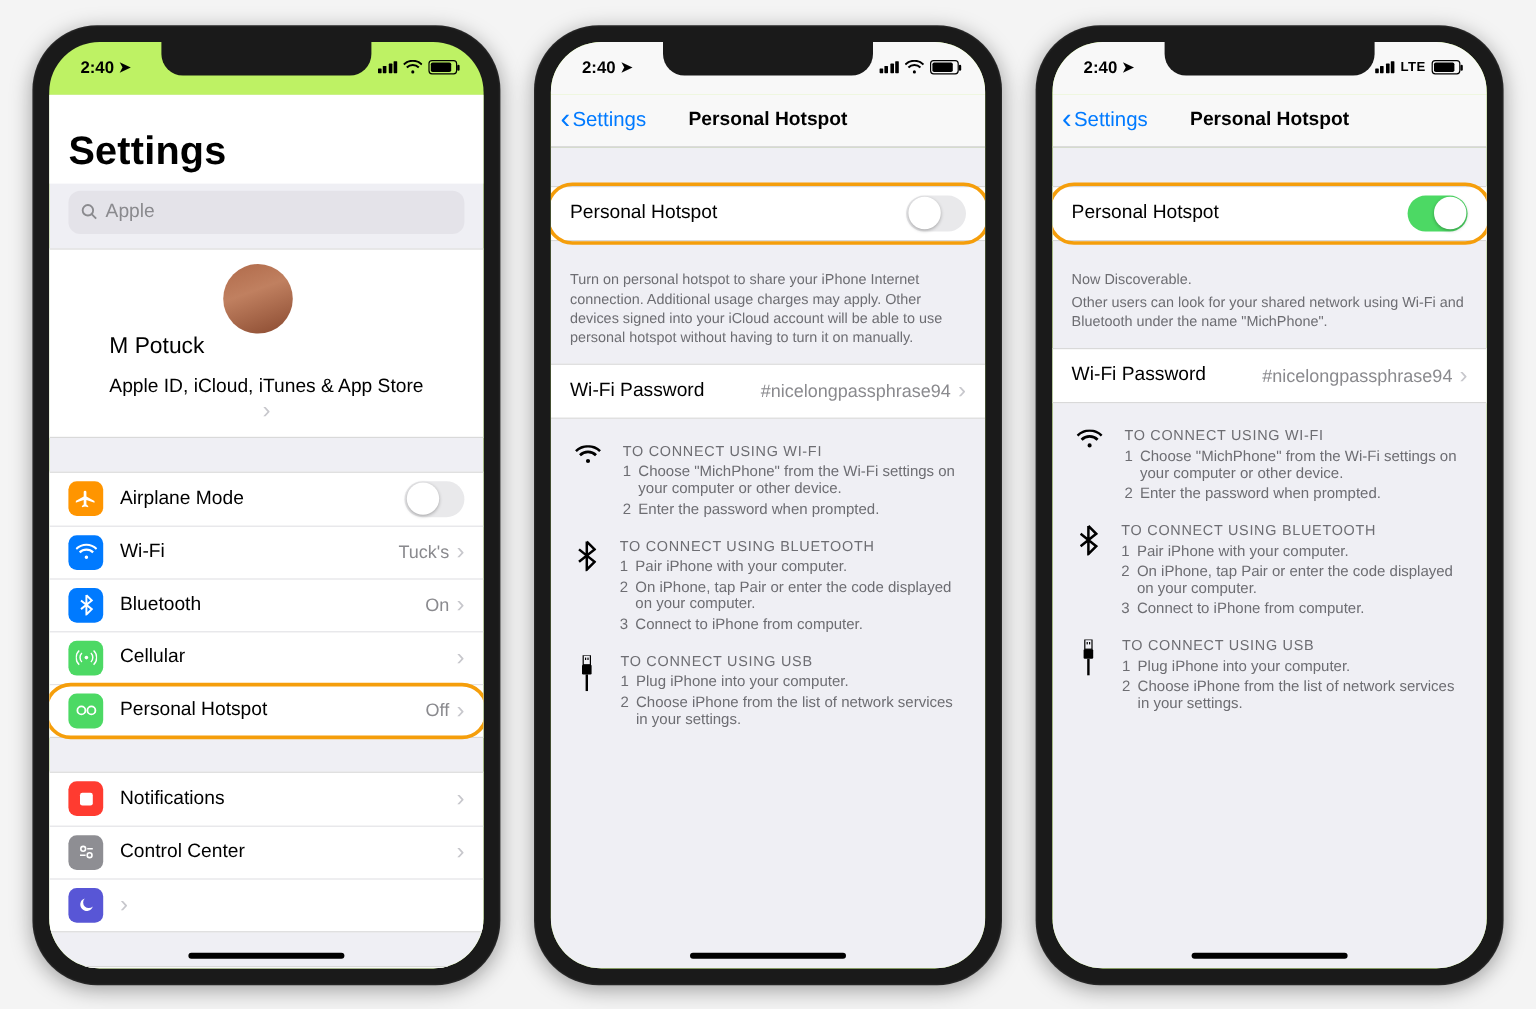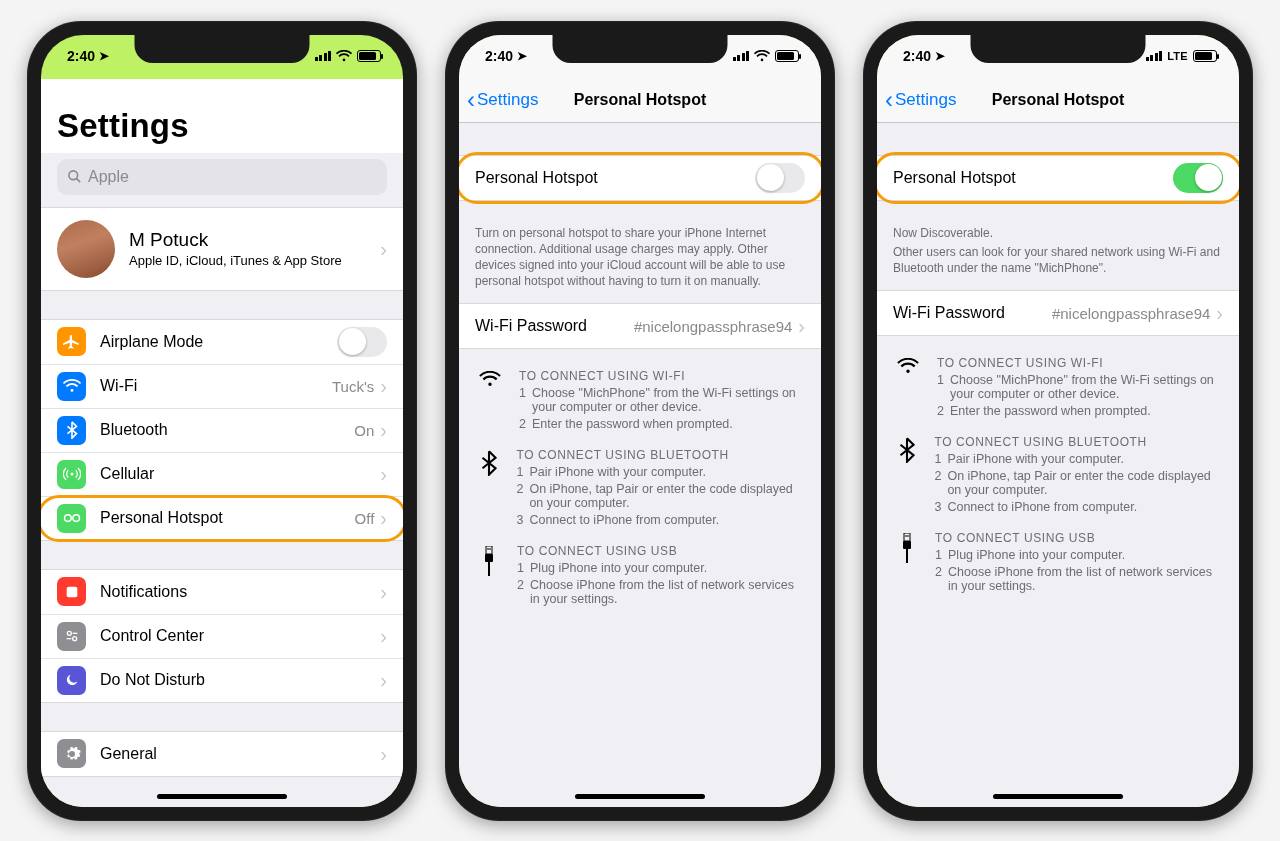--- a/index.html
+++ b/index.html
@@ -124,29 +124,29 @@
   }
   .row:first-child { border-top:none; }
   .row .label { flex:1; }
   .row .value { color:#8a8a8e; margin-right:6px; font-size:15px;}
   .row .chev { color:#c7c7cc; font-size:20px; line-height:1; }
   .row .ricon {
     width:29px; height:29px; border-radius:7px; margin-right:14px;
     display:flex; align-items:center; justify-content:center;
     color:#fff; font-size:16px;
   }
-  .row.profile { padding:12px 16px; }
+  .row.profile { padding:12px 16px;flex-direction:column; }
   .row.profile .avatar {
     width:58px; height:58px; border-radius:50%;
     background: linear-gradient(160deg,#b06a4a 0%, #c08060 40%, #8a4a30 100%);
     margin-right:14px;
     box-shadow: inset 0 0 0 10px rgba(255,255,255,.0);
   }
   .row.profile .name { font-size:19px; font-weight:400; }
-  .row.profile .sub  { font-size:13px; color:#000; margin-top:2px; }
+  .row.profile .sub  { font-size:16px; color:#000; margin-top:14px; }
 
   .toggle {
     width:50px; height:30px; border-radius:15px; background:#e9e9eb;
     position:relative; transition:.2s;
   }
   .toggle .knob {
     width:27px; height:27px; background:#fff; border-radius:50%;
     position:absolute; top:1.5px; left:1.5px;
     box-shadow:0 1px 3px rgba(0,0,0,.3);
   }
@@ -309,21 +309,20 @@
           </span>
           <span class="label">Control Center</span>
           <span class="chev">›</span>
         </div>
         <div class="row">
           <span class="ricon" style="background:#5856d6">
             <svg width="16" height="16" viewBox="0 0 24 24" fill="#fff">
                 <path d="M20 14A8 8 0 1110 4a6.5 6.5 0 0010 10z"></path>
               </svg>
           </span>
-          <span class="label">Do Not Disturb</span>
           <span class="chev">›</span>
         </div>
       </div>
 
       <div class="group">
         <div class="row">
           <span class="ricon" style="background:#8e8e93">
             <svg width="18" height="18" viewBox="0 0 24 24" fill="#fff">
                 <path d="M12 8a4 4 0 100 8 4 4 0 000-8zm9 4l2 1-1 3-2-.5a8 8 0 01-1.3 1.3l.5 2-3 1-1-2a8 8 0 01-1.8 0l-1 2-3-1 .5-2A8 8 0 018.6 16L6.6 16.5l-1-3 2-1a8 8 0 010-1.8l-2-1 1-3 2 .5A8 8 0 0110 5.3l-.5-2 3-1 1 2a8 8 0 011.8 0l1-2 3 1-.5 2A8 8 0 0120.7 7l2-.5 1 3-2 1a8 8 0 010 1.8z"></path>
               </svg>

